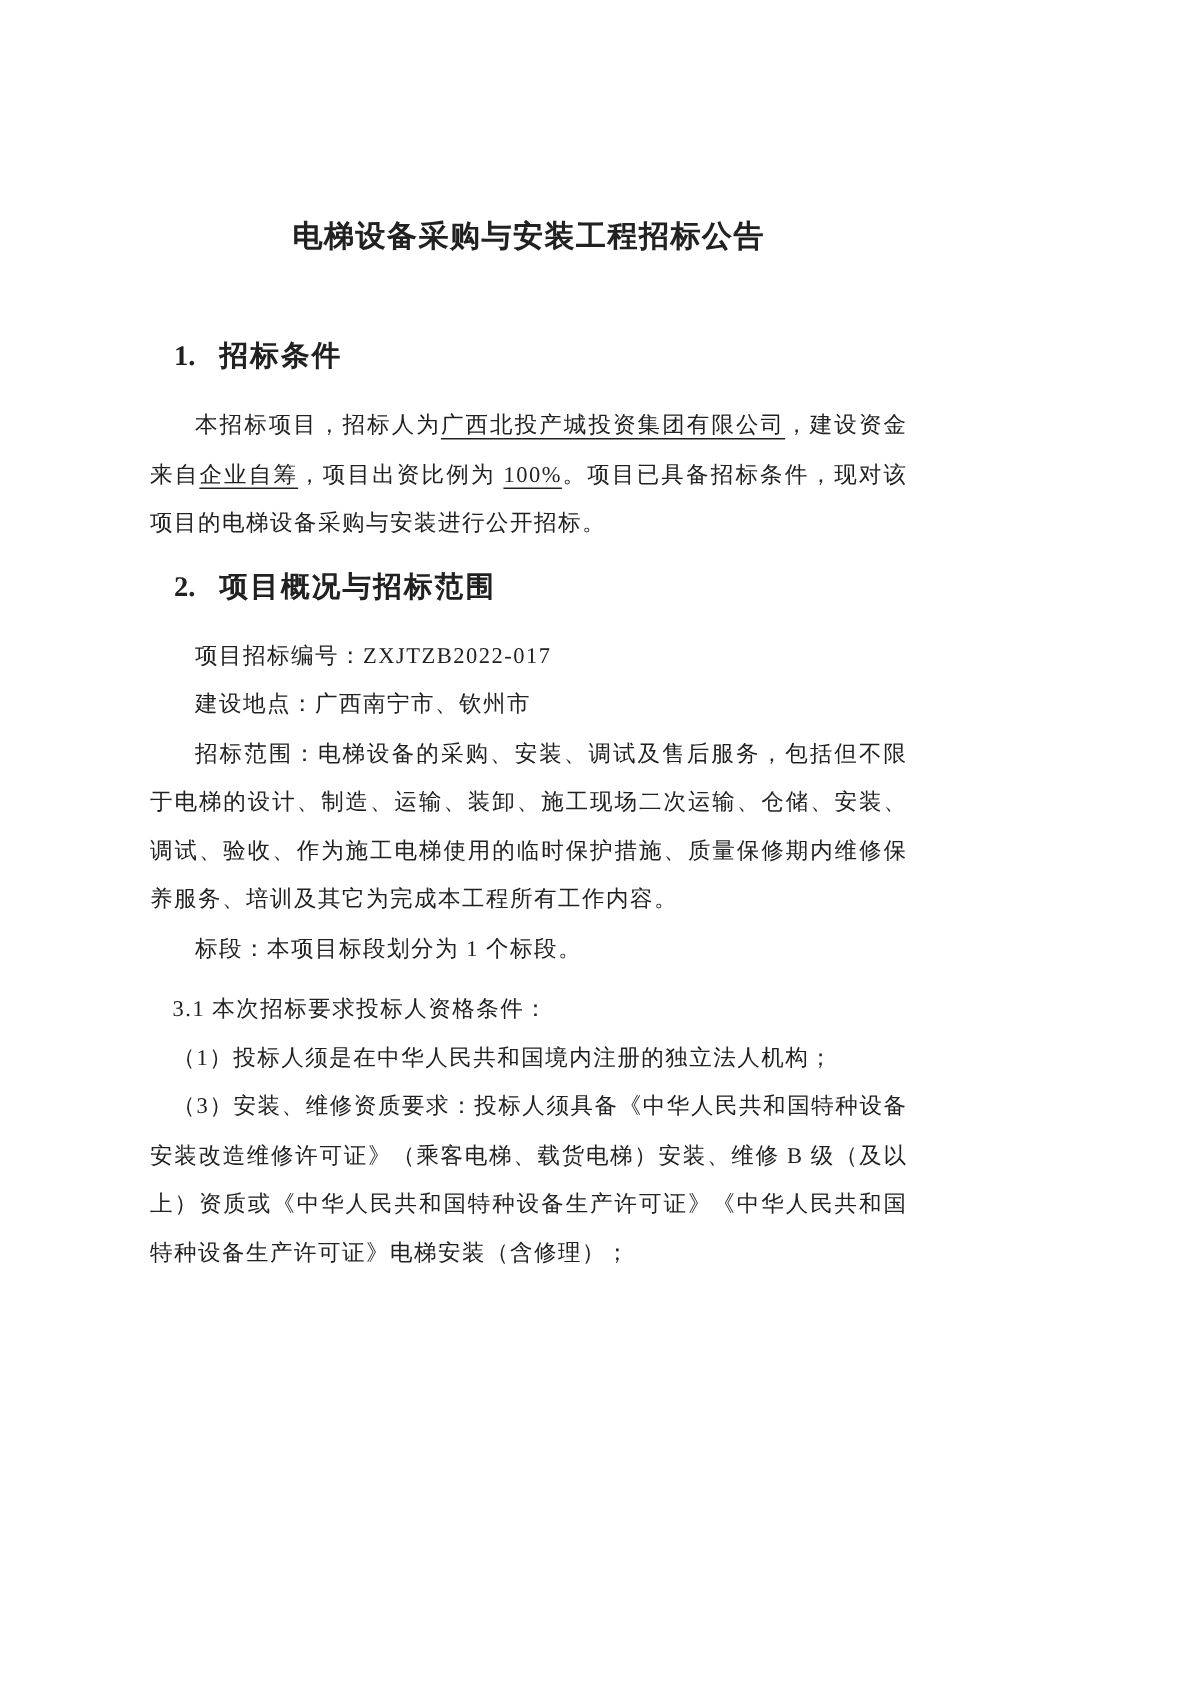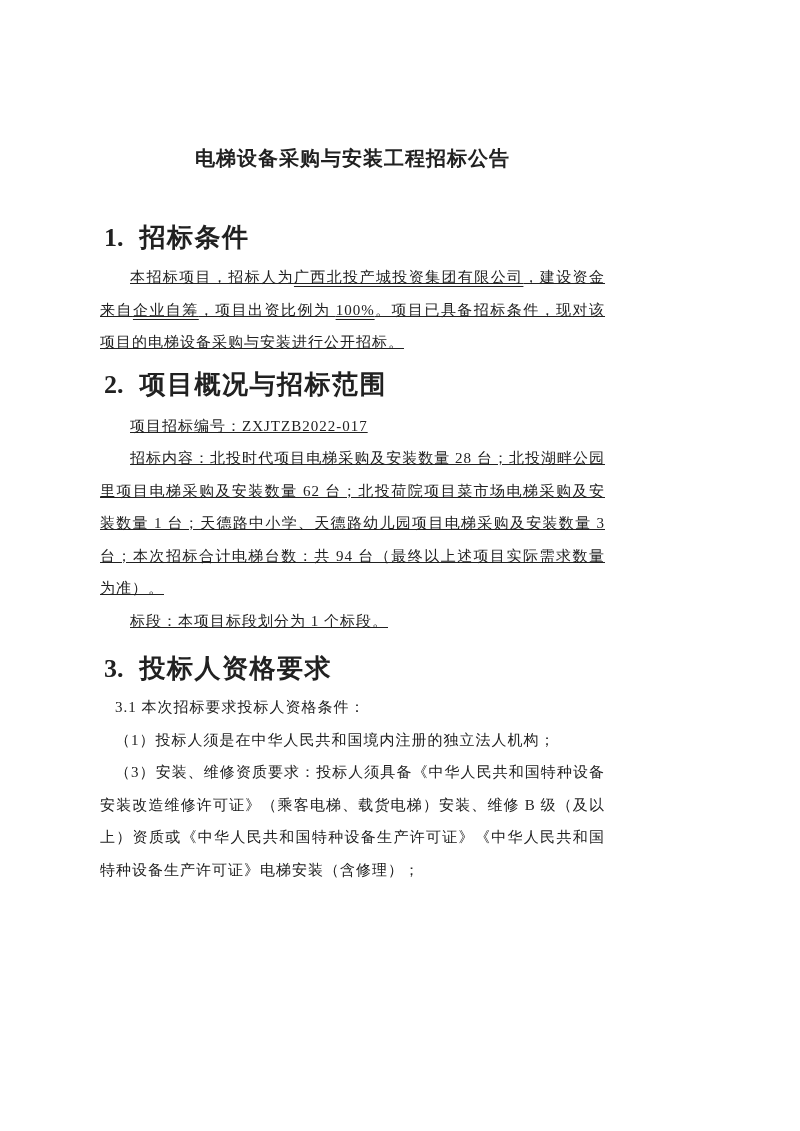--- a/index.html
+++ b/index.html
@@ -20,41 +20,41 @@
   }
   .doc-title {
     margin: 0;
     font-size: 20px;
     line-height: 28px;
     font-weight: 700;
     letter-spacing: 1px;
     text-align: center;
   }
   .sec-heading {
-    margin: 4px;
-    font-size: 26px;
+    margin: 16px;
+    font-size: 19px;
     line-height: 28px;
     font-weight: 700;
     letter-spacing: 1.5px;
   }
   .sec-heading .sec-num {
     letter-spacing: 0;
     margin-right: 16px;
   }
   .h1 { margin-top: 52px; }
   .h2 { margin-top: 12px; }
   .h3 { margin-top: 18px; }
   .body-p {
     margin: 0;
     font-size: 15px;
     line-height: 32.5px;
     letter-spacing: 1px;
     text-align: justify;
   }
-  .indent2 { text-indent: 30px; text-decoration: underline; }
+  .indent2 { text-indent: 30px; }
   .indent1 { text-indent: 15px; }
   .mt-after-h1 { margin-top: 9px; }
   .mt-after-h2 { margin-top: 11px; }
   .mt-after-h3 { margin-top: 8px; }
   .u {
     text-decoration: underline;
     text-underline-offset: 4px;
     text-decoration-thickness: 1px;
   }
 </style>
@@ -72,30 +72,28 @@
   <p class="body-p indent2 mt-after-h1">
     <span>本招标项目，招标人为</span><span class="u">广西北投产城投资集团有限公司</span><span>，建设资金来自</span><span class="u">企业自筹</span><span>，项目出资比例为 </span><span class="u">100%</span><span>。项目已具备招标条件，现对该项目的电梯设备采购与安装进行公开招标。</span>
   </p>
 
   <h2 class="sec-heading h2">
     <span class="sec-num">2.</span><span>项目概况与招标范围</span>
   </h2>
 
   <p class="body-p indent2 mt-after-h2">项目招标编号：ZXJTZB2022-017</p>
 
+  <p class="body-p indent2">建设地点：广西南宁市、钦州市</p>
 
 
+  <p class="body-p indent2">招标范围：电梯设备的采购、安装、调试及售后服务，包括但不限于电梯的设计、制造、运输、装卸、施工现场二次运输、仓储、安装、调试、验收、作为施工电梯使用的临时保护措施、质量保修期内维修保养服务、培训及其它为完成本工程所有工作内容。</p>
 
-  <p class="body-p indent2">招标内容：北投时代项目电梯采购及安装数量 28 台；北投湖畔公园里项目电梯采购及安装数量 62 台；北投荷院项目菜市场电梯采购及安装数量 1 台；天德路中小学、天德路幼儿园项目电梯采购及安装数量 3 台；本次招标合计电梯台数：共 94 台（最终以上述项目实际需求数量为准）。</p>
 
   <p class="body-p indent2">标段：本项目标段划分为 1 个标段。</p>
 
-  <h2 class="sec-heading h3">
-    <span class="sec-num">3.</span><span>投标人资格要求</span>
-  </h2>
 
   <p class="body-p indent1 mt-after-h3">3.1 本次招标要求投标人资格条件：</p>
 
   <p class="body-p indent1">（1）投标人须是在中华人民共和国境内注册的独立法人机构；</p>
 
 
   <p class="body-p indent1">（3）安装、维修资质要求：投标人须具备《中华人民共和国特种设备安装改造维修许可证》（乘客电梯、载货电梯）安装、维修 B 级（及以上）资质或《中华人民共和国特种设备生产许可证》《中华人民共和国特种设备生产许可证》电梯安装（含修理）；</p>
 
 </div>
 

